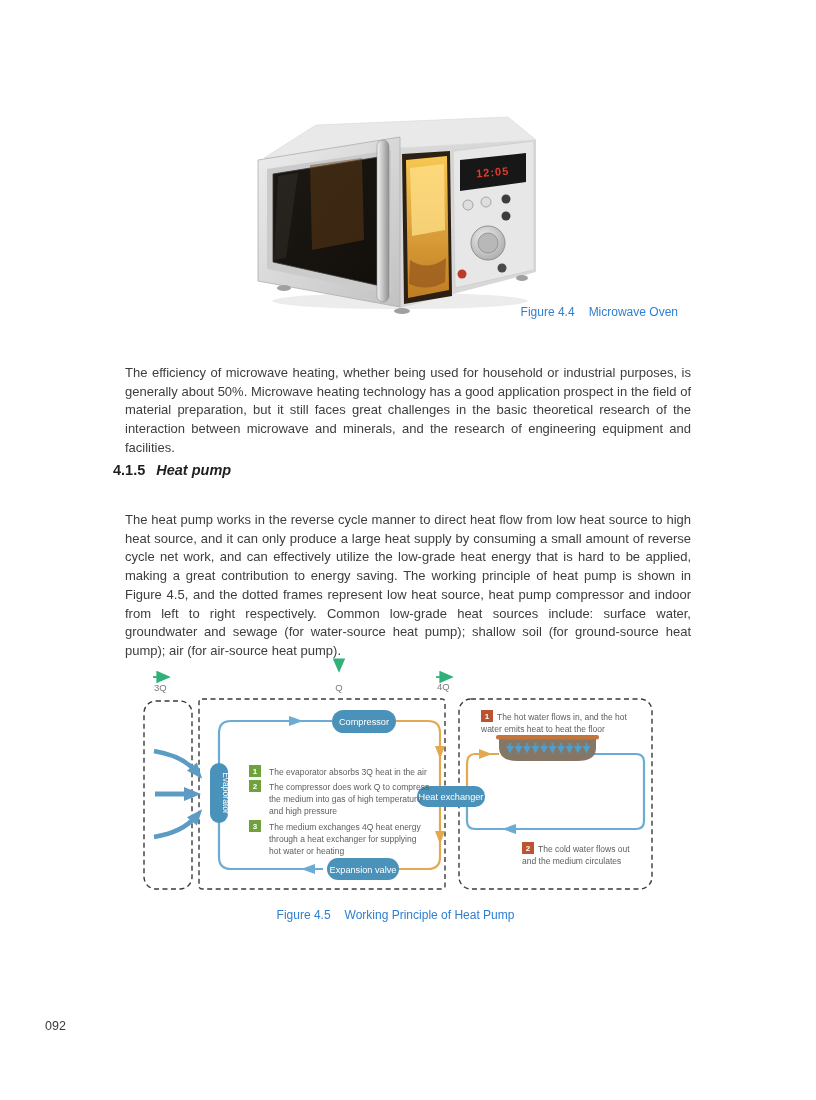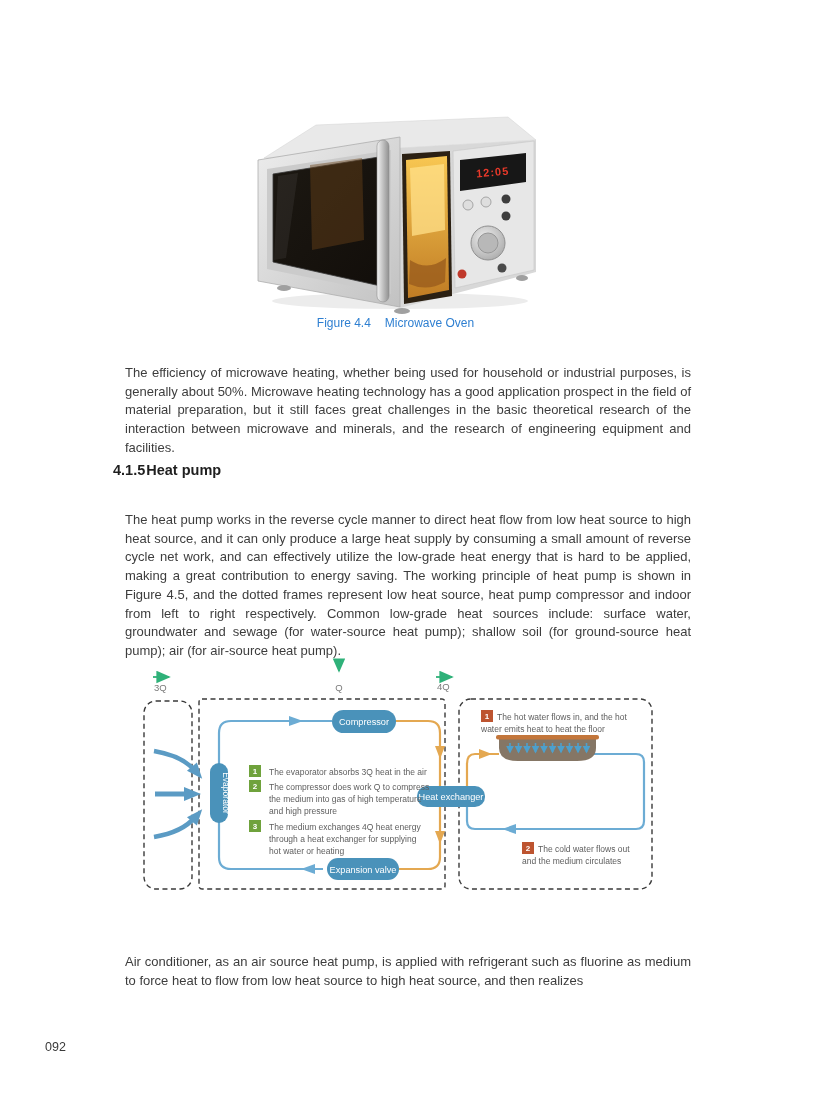--- a/index.html
+++ b/index.html
@@ -14,21 +14,21 @@
     font-size:13px; line-height:18.7px; text-align:justify; margin:12px;
     color:var(--body-text,#3d3d3d);
   }
   .caption {
     font-size:12px; color:var(--caption,#2e7fd1); text-align:center; width:565px;
   }
   .capgap { margin-left:14px; }
   .section-heading {
     font-size:14.5px; font-weight:bold; color:#1f1f1f; margin:0;
   }
-  .hgap { margin-left:1px; }
+  .hgap { margin-left:11px;font-style:italic; }
   .pagenum { font-size:12.5px; color:#3a3a3a; }
 
   
   .dashbox { fill:none; stroke:var(--dash,#3a3a3a); stroke-width:1.4; stroke-dasharray:5 3.5; }
   .bline   { fill:none; stroke:var(--line-blue,#6cacd4); stroke-width:2.2; }
   .oline   { fill:none; stroke:var(--line-orange,#e4a851); stroke-width:2.2; }
   .btri    { fill:var(--line-blue,#6cacd4); }
   .otri    { fill:var(--line-orange,#e4a851); }
   .flowline{ fill:none; stroke:var(--flow-arrow,#5b9bc4); stroke-width:4.5; }
   .flowtri { fill:var(--flow-arrow,#5b9bc4); }
@@ -98,21 +98,21 @@
         <polygon points="60,55 112,48 114,130 62,140" fill="#6b4218" opacity="0.45"></polygon>
         <polygon points="28,66 48,63 36,148 24,150" fill="#ffffff" opacity="0.06"></polygon>
         <rect x="127" y="30" width="12" height="162" rx="6" fill="url(#ghandle)" stroke="#8f8f8f" stroke-width="0.6"></rect>
       </g>
       <ellipse cx="34" cy="178" rx="7" ry="3" fill="#a0a0a0"></ellipse>
       <ellipse cx="152" cy="201" rx="8" ry="3" fill="#a0a0a0"></ellipse>
       <ellipse cx="272" cy="168" rx="6" ry="3" fill="#a0a0a0"></ellipse>
     </svg>
   </div>
 
-  <div class="abs caption" style="left:113px; top:316px;">
+  <div class="abs caption" style="left:113px; top:305px;text-align:right;">
     <span>Figure 4.4</span><span class="capgap">Microwave Oven</span>
   </div>
 
   <p class="abs body-text" style="left:113px; top:352px; width:566px;">The efficiency of microwave heating, whether being used for household or industrial purposes, is generally about 50%. Microwave heating technology has a good application prospect in the field of material preparation, but it still faces great challenges in the basic theoretical research of the interaction between microwave and minerals, and the research of engineering equipment and facilities.</p>
 
   <h2 class="abs section-heading" style="left:113px; top:462px;">
     <span>4.1.5</span><span class="hgap">Heat pump</span>
   </h2>
 
   <p class="abs body-text" style="left:113px; top:499px; width:566px;">The heat pump works in the reverse cycle manner to direct heat flow from low heat source to high heat source, and it can only produce a large heat supply by consuming a small amount of reverse cycle net work, and can effectively utilize the low-grade heat energy that is hard to be applied, making a great contribution to energy saving. The working principle of heat pump is shown in Figure 4.5, and the dotted frames represent low heat source, heat pump compressor and indoor from left to right respectively. Common low-grade heat sources include: surface water, groundwater and sewage (for water-source heat pump); shallow soil (for ground-source heat pump); air (for air-source heat pump).</p>
@@ -232,18 +232,20 @@
       </g>
       <g>
         <rect x="383" y="186" width="12" height="12" class="sqr"></rect>
         <text x="389" y="195" text-anchor="middle" class="sqnum">2</text>
         <text x="399" y="195.5" class="step">The cold water flows out</text>
         <text x="383" y="207.5" class="step">and the medium circulates</text>
       </g>
     </svg>
   </div>
 
-
-  <p class="abs body-text" style="left:113px; top:941px; width:566px;">Air conditioner, as an air source heat pump, is applied with refrigerant such as fluorine as medium to force heat to flow from low heat source to high heat source, and then realizes</p>
-
-  <div class="abs pagenum" style="left:45px; top:1040px;">092</div>
+  <div class="abs caption" style="left:113px; top:908px;">
+    <span>Figure 4.5</span><span class="capgap">Working Principle of Heat Pump</span>
+  </div>
+
+
+  <div class="abs pagenum" style="left:45px; top:1019px;">092</div>
 
 </div>
 
 </body></html>

